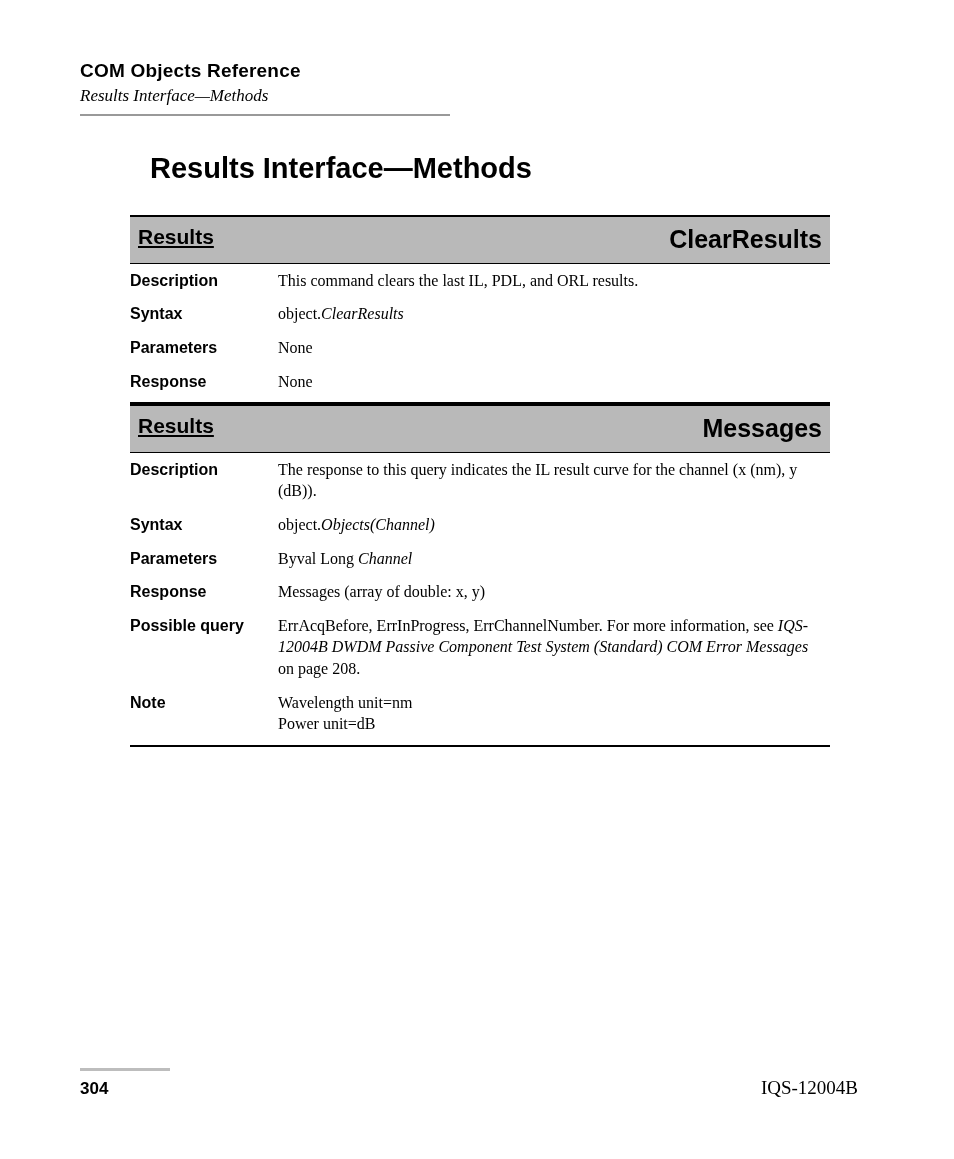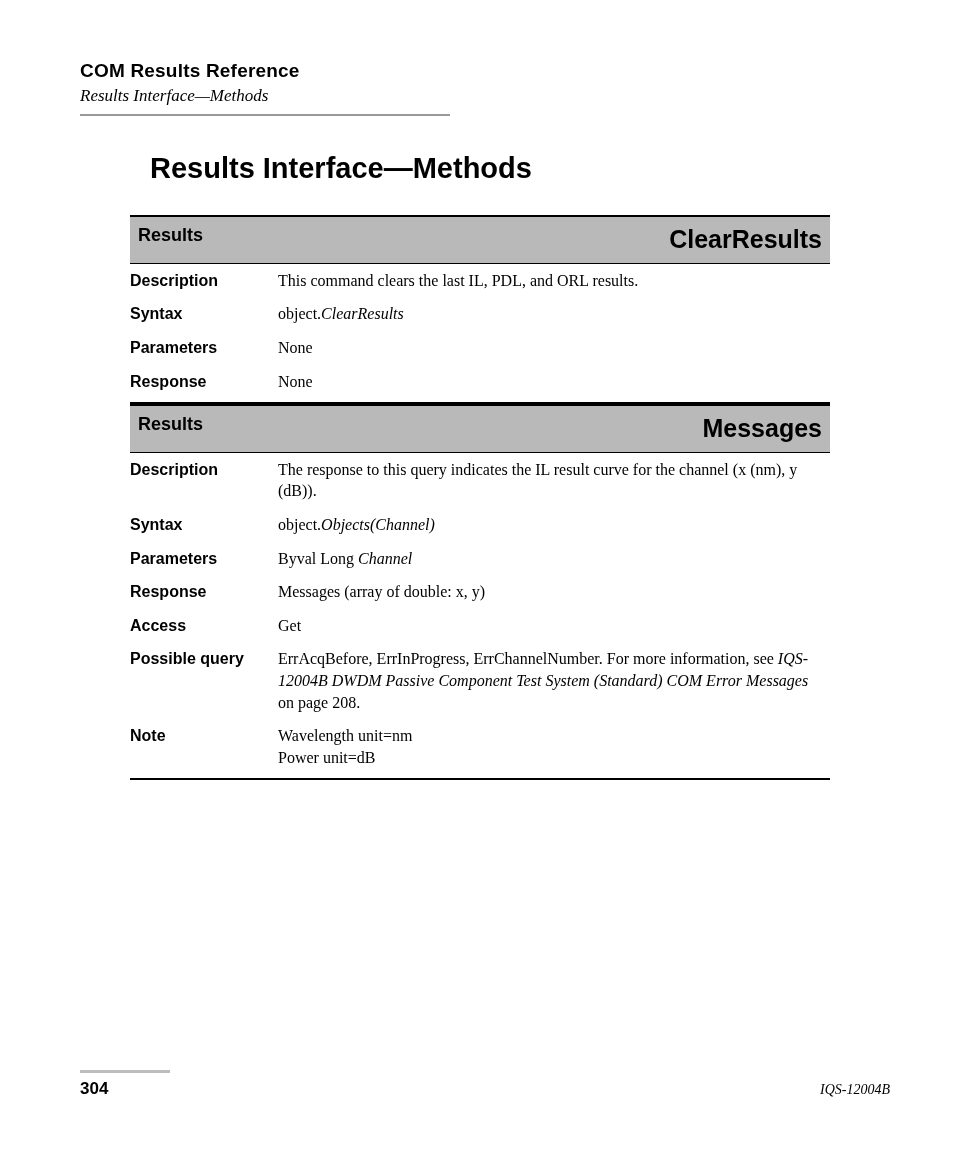--- a/index.html
+++ b/index.html
@@ -67,69 +67,69 @@
     background: #b9b9b9;
     border-top: 2px solid #000;
     border-bottom: 1px solid #000;
   }
   .ref-head td {
     padding: 6px 8px;
   }
   .ref-head .left {
     font-family: "Segoe UI", "Helvetica Neue", Arial, sans-serif;
     font-weight: 700;
-    font-size: 18px;
+    font-size: 21px;
+    text-decoration: underline;
   }
   .ref-head .right {
     font-family: "Segoe UI", "Helvetica Neue", Arial, sans-serif;
     font-weight: 800;
     font-size: 25px;
     text-align: right;
   }
   .ref-table tr.last td {
     border-bottom: 2px solid #000;
     padding-bottom: 10px;
   }
   .italic { font-style: italic; }
   .syntax-method { font-style: italic; }
   .footer {
     position: absolute;
     left: 80px;
-    right: 64px;
+    right: 96px;
     bottom: 60px;
   }
   .footer-rule {
     border: none;
     border-top: 3px solid #bdbdbd;
     width: 90px;
     margin: 0 0 6px 0;
   }
   .footer-row {
     display: flex;
     justify-content: space-between;
     align-items: baseline;
   }
   .page-num {
     font-family: "Segoe UI", "Helvetica Neue", Arial, sans-serif;
     font-weight: 700;
     font-size: 17px;
   }
   .doc-code {
     font-family: "Georgia", serif;
-    font-size: 14px;
-    font-style: italic;
+    font-size: 19px;
   }
 </style>
 </head>
 <body>
 
 <div class="page">
 
   <div class="running-head">
-    <div class="rh-title">COM Results Reference</div>
+    <div class="rh-title">COM Objects Reference</div>
     <div class="rh-sub">Results Interface—Methods</div>
     <hr class="rh-rule">
   </div>
 
   <div class="section-title">Results Interface—Methods</div>
 
   <table class="ref-table">
     <tbody>
         <tr class="ref-head">
       <td class="left">Results</td>
@@ -175,24 +175,20 @@
     </tr>
     <tr>
       <td class="label">Parameters</td>
       <td>
         <span>Byval Long </span><span class="italic">Channel</span>
       </td>
     </tr>
     <tr>
       <td class="label">Response</td>
       <td>Messages (array of double: x, y)</td>
-    </tr>
-    <tr>
-      <td class="label">Access</td>
-      <td>Get</td>
     </tr>
     <tr>
       <td class="label">Possible query</td>
       <td>
         <span>ErrAcqBefore, ErrInProgress, ErrChannelNumber. For more information, see </span><span class="italic">IQS-12004B DWDM Passive Component Test System (Standard) COM Error Messages</span><span> on page 208.</span>
       </td>
     </tr>
     <tr class="last">
       <td class="label">Note</td>
       <td>

